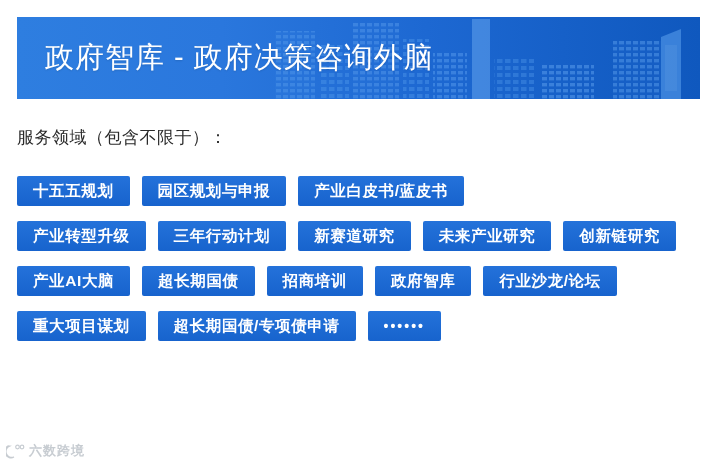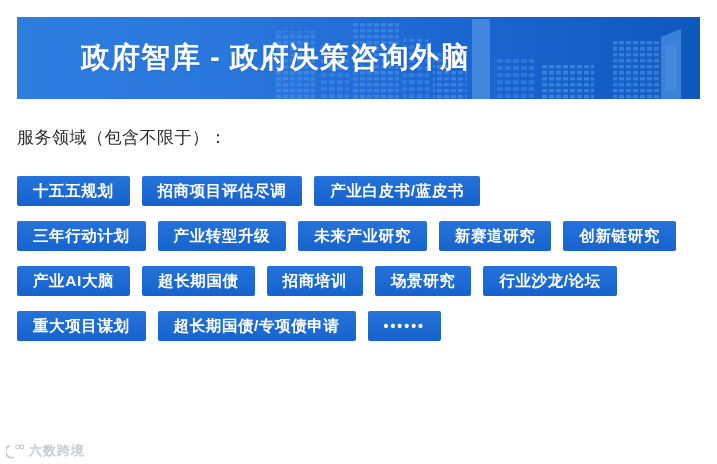--- a/index.html
+++ b/index.html
@@ -31,25 +31,24 @@
     width: 100%;
     height: 100%;
   }
   .banner-title {
     position: absolute;
     left: 28px;
     top: 50%;
     transform: translateY(-50%);
     color: #ffffff;
     font-size: 29px;
-    font-weight: 700;
+    font-weight: 400;
     letter-spacing: 1px;
     white-space: nowrap;
     text-shadow: 0 1px 2px rgba(0,0,0,0.12);
-    margin-left: 36px;
   }
 
   
   .service-label {
     position: absolute;
     left: 17px;
     top: 126px;
     font-size: 17px;
     font-weight: 400;
     color: #2a2a2a;
@@ -158,35 +157,35 @@
     </g>
   </svg>
   <div class="banner-title">政府智库 - 政府决策咨询外脑</div>
 </div>
 
 <div class="service-label">服务领域（包含不限于）：</div>
 
 <div class="tag-rows">
   <div class="tag-row">
     <div class="tag">十五五规划</div>
-    <div class="tag">招商项目评估尽调</div>
+    <div class="tag">园区规划与申报</div>
     <div class="tag">产业白皮书/蓝皮书</div>
   </div>
   <div class="tag-row">
+    <div class="tag">产业转型升级</div>
     <div class="tag">三年行动计划</div>
-    <div class="tag">产业转型升级</div>
+    <div class="tag">新赛道研究</div>
     <div class="tag">未来产业研究</div>
-    <div class="tag">新赛道研究</div>
     <div class="tag">创新链研究</div>
   </div>
   <div class="tag-row">
     <div class="tag">产业AI大脑</div>
     <div class="tag">超长期国债</div>
     <div class="tag">招商培训</div>
-    <div class="tag">场景研究</div>
+    <div class="tag">政府智库</div>
     <div class="tag">行业沙龙/论坛</div>
   </div>
   <div class="tag-row">
     <div class="tag">重大项目谋划</div>
     <div class="tag">超长期国债/专项债申请</div>
     <div class="tag ellipsis">••••••</div>
   </div>
 </div>
 
 <div class="watermark">

